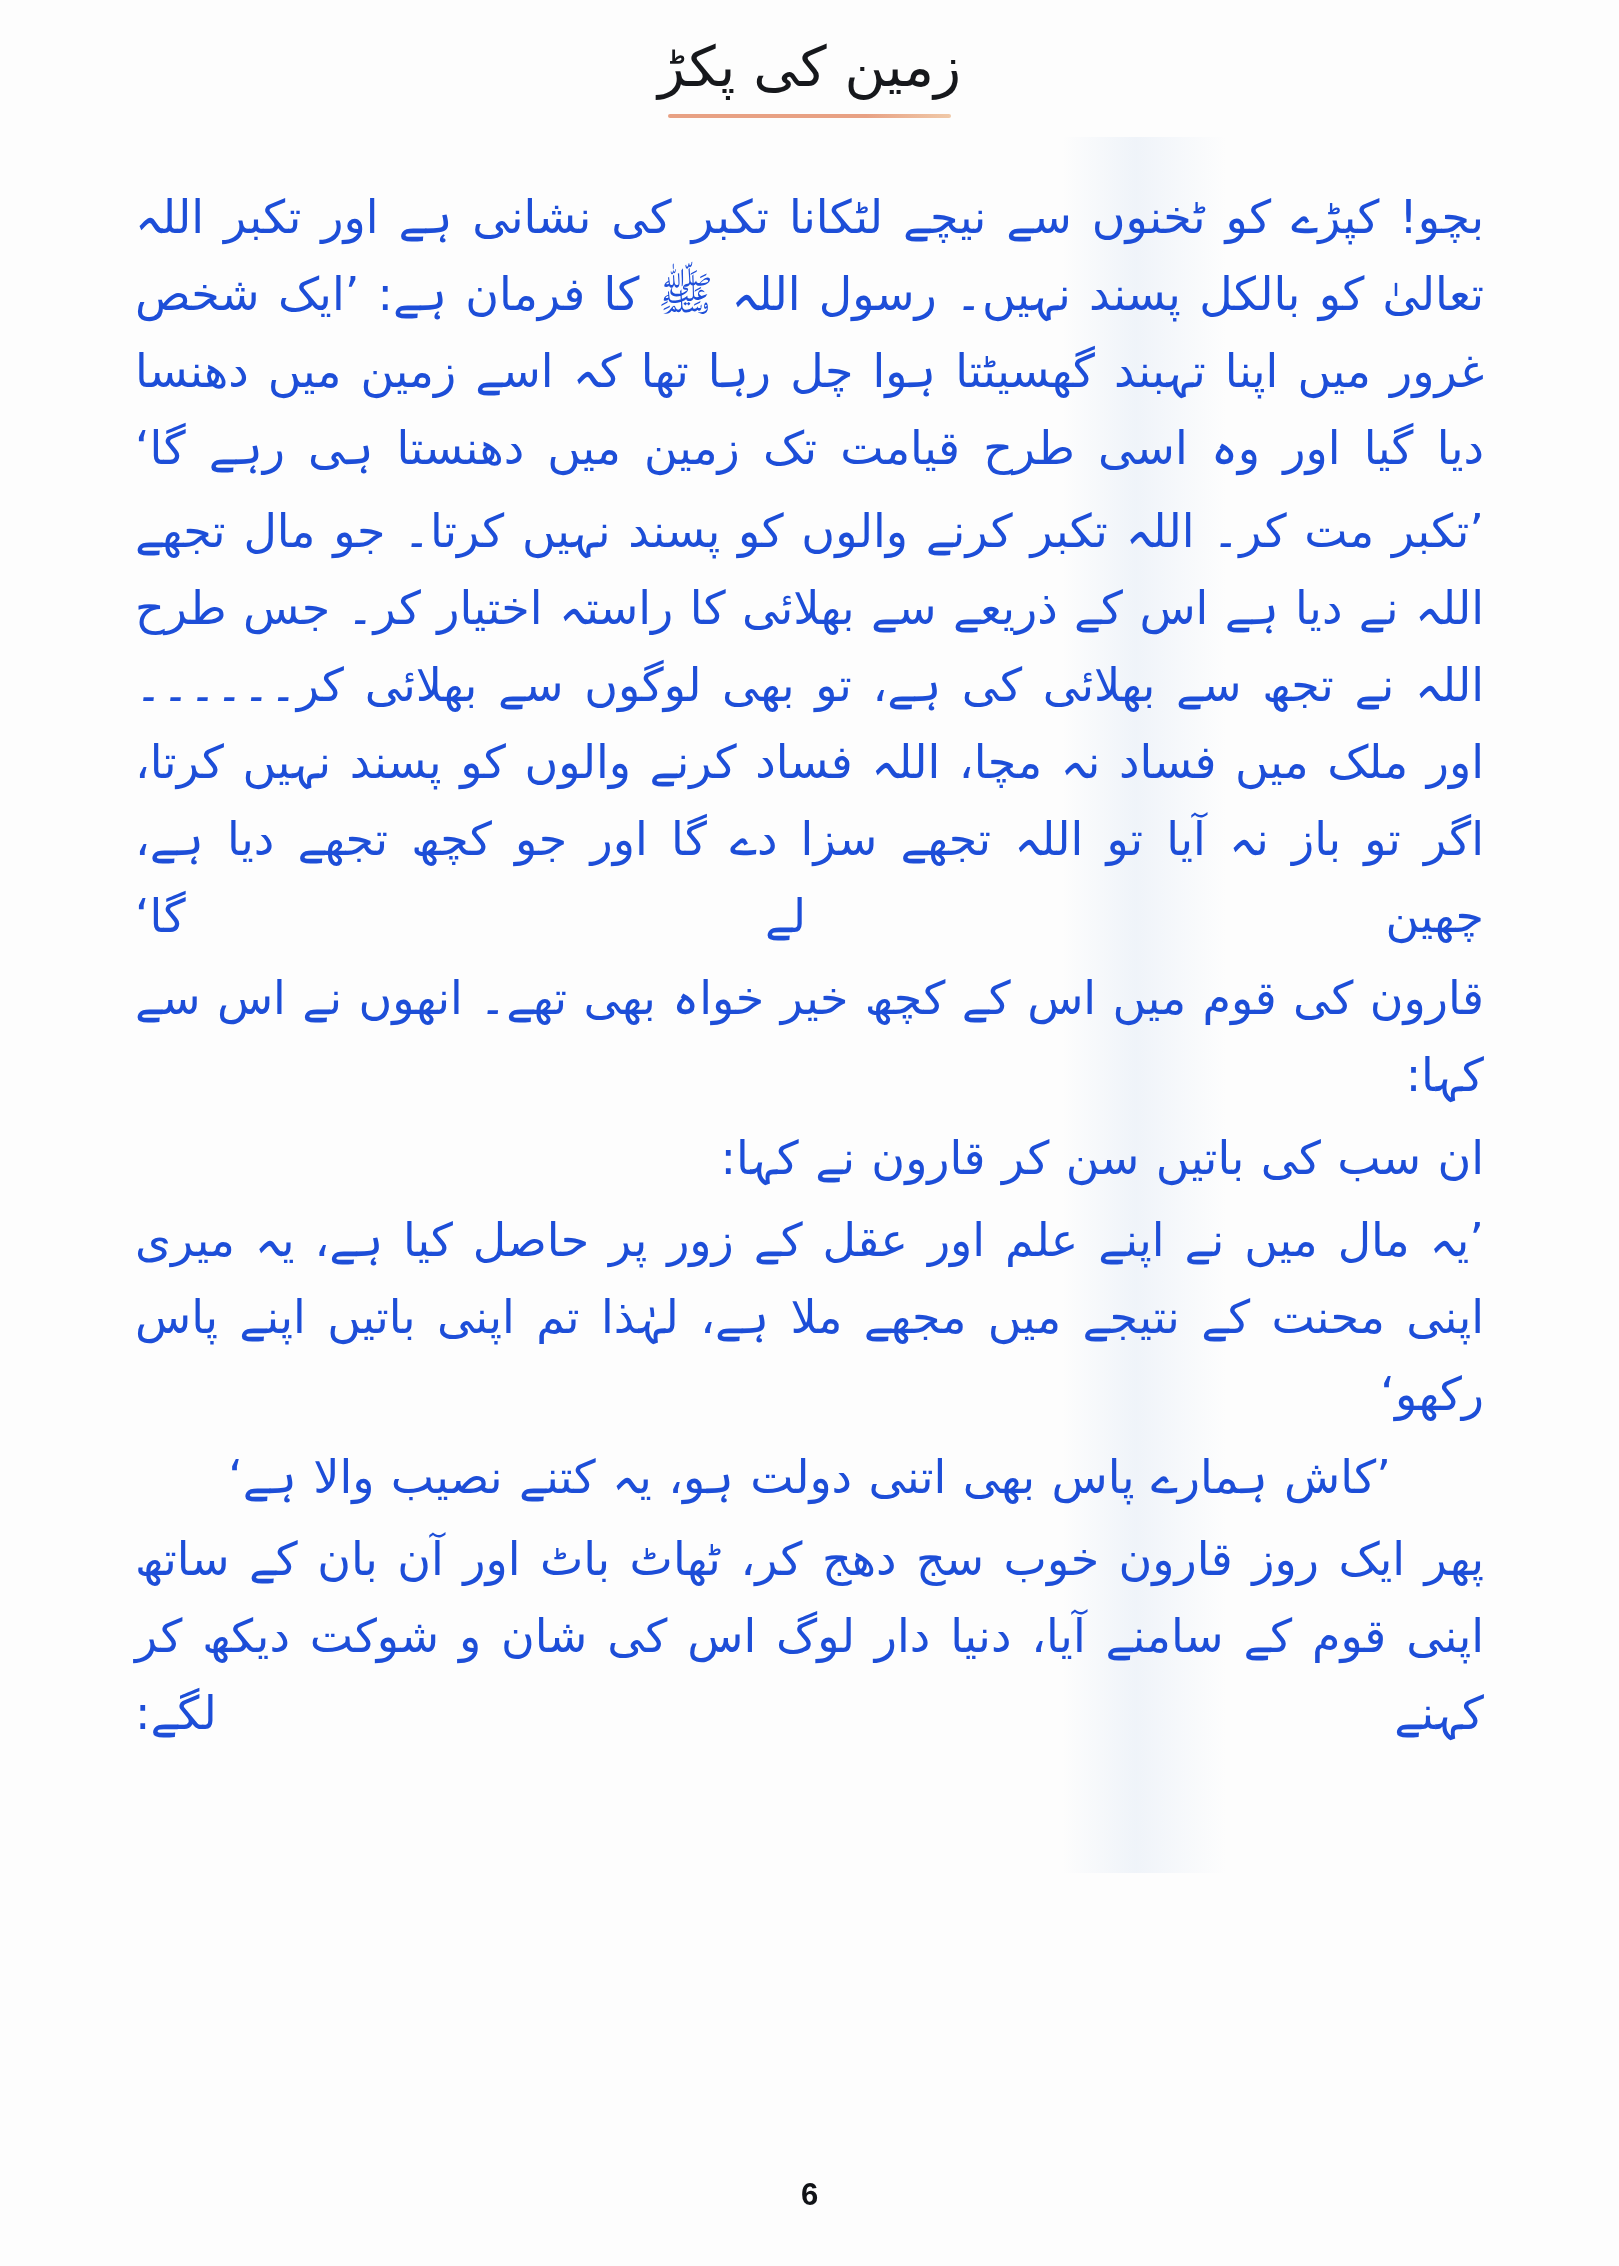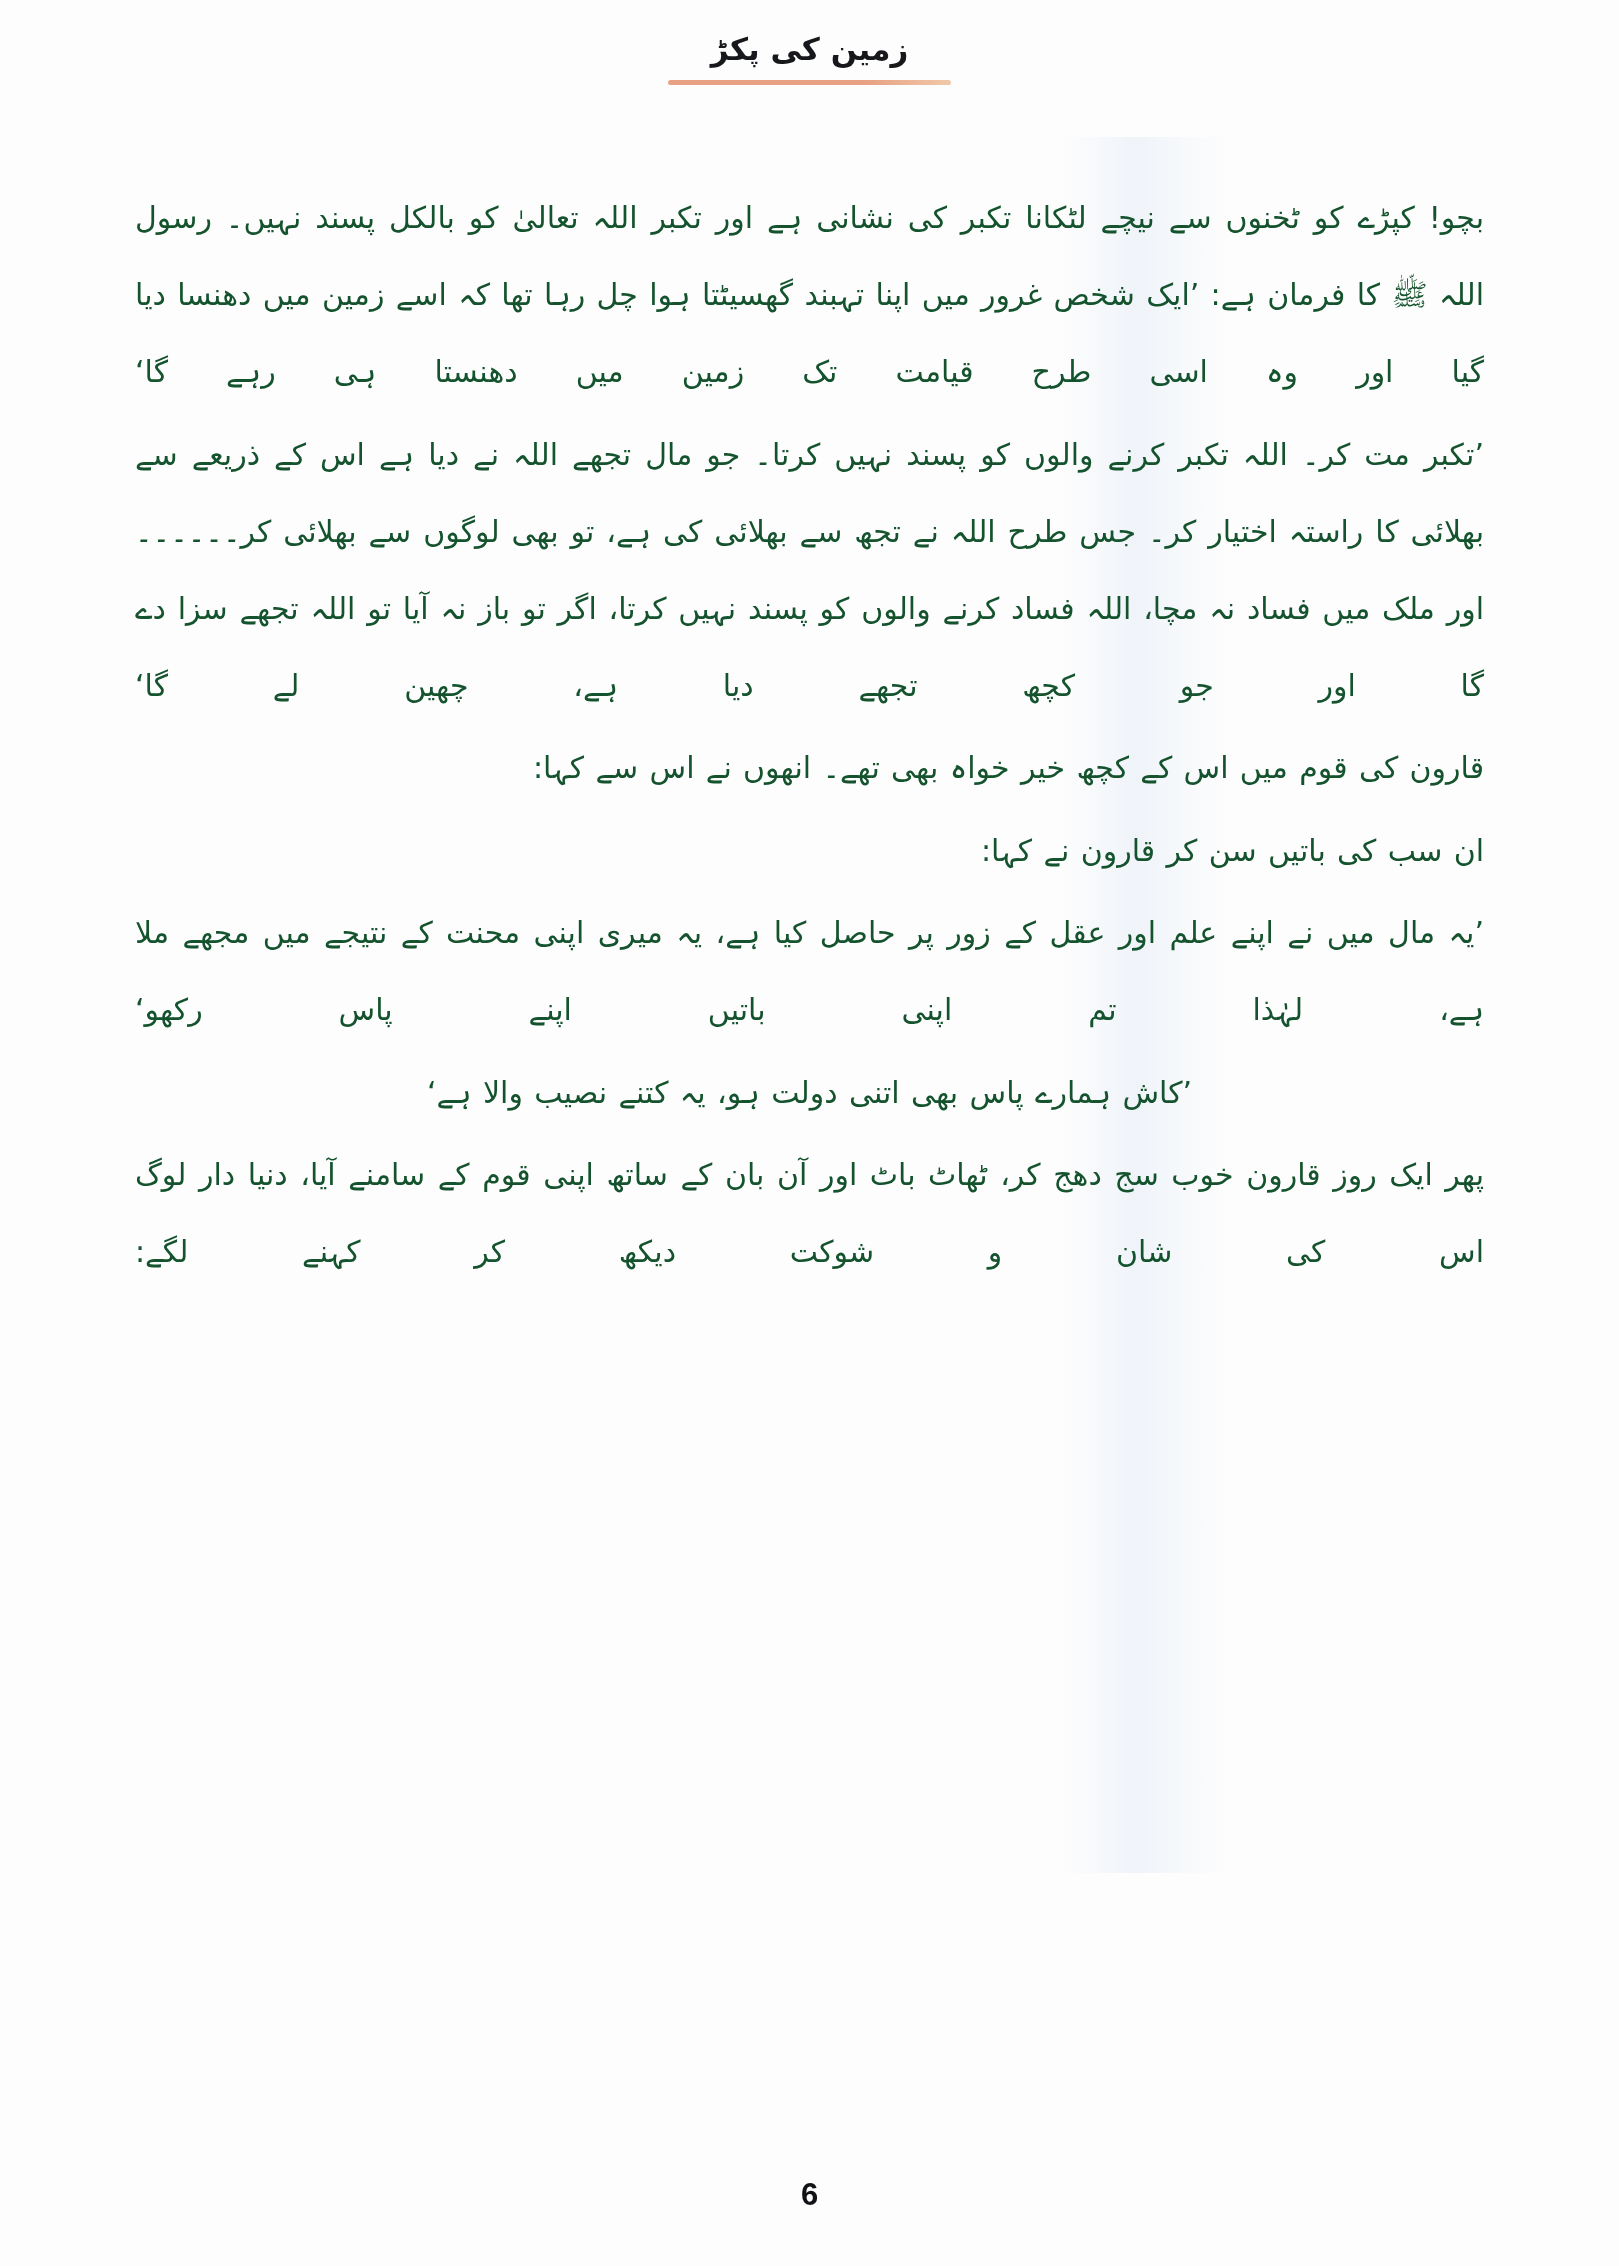--- a/index.html
+++ b/index.html
@@ -27,22 +27,22 @@
   
   .page-header {
     position: absolute;
     top: 29px;
     left: 0;
     right: 0;
     text-align: center;
   }
   .header-title {
     font-family: "DejaVu Sans", sans-serif;
-    font-size: 31px;
-    font-weight: bold;
+    font-size: 56px;
+    font-weight: normal;
     color: #16181c;
     line-height: 1.35;
     letter-spacing: 0.5px;
     direction: rtl;
     unicode-bidi: isolate;
   }
   .header-rule {
     width: 283px;
     height: 4.6px;
     margin: 9.1px auto 0 auto;
@@ -55,22 +55,22 @@
     top: 179px;
     right: 135px;
     left: 135px;
     direction: rtl;
     text-align: justify;
     text-align-last: justify;
   }
 
   .para {
     font-family: "DejaVu Sans", sans-serif;
-    font-size: 30px;
-    color: #14532d;
+    font-size: 46px;
+    color: #1d4ed8;
     line-height: 77px;
     margin: 0 0 5.5px 0;
     direction: rtl;
     text-align: justify;
     text-align-last: justify;
     word-spacing: 1.8px;
   }
 
   
   .para.lead {

